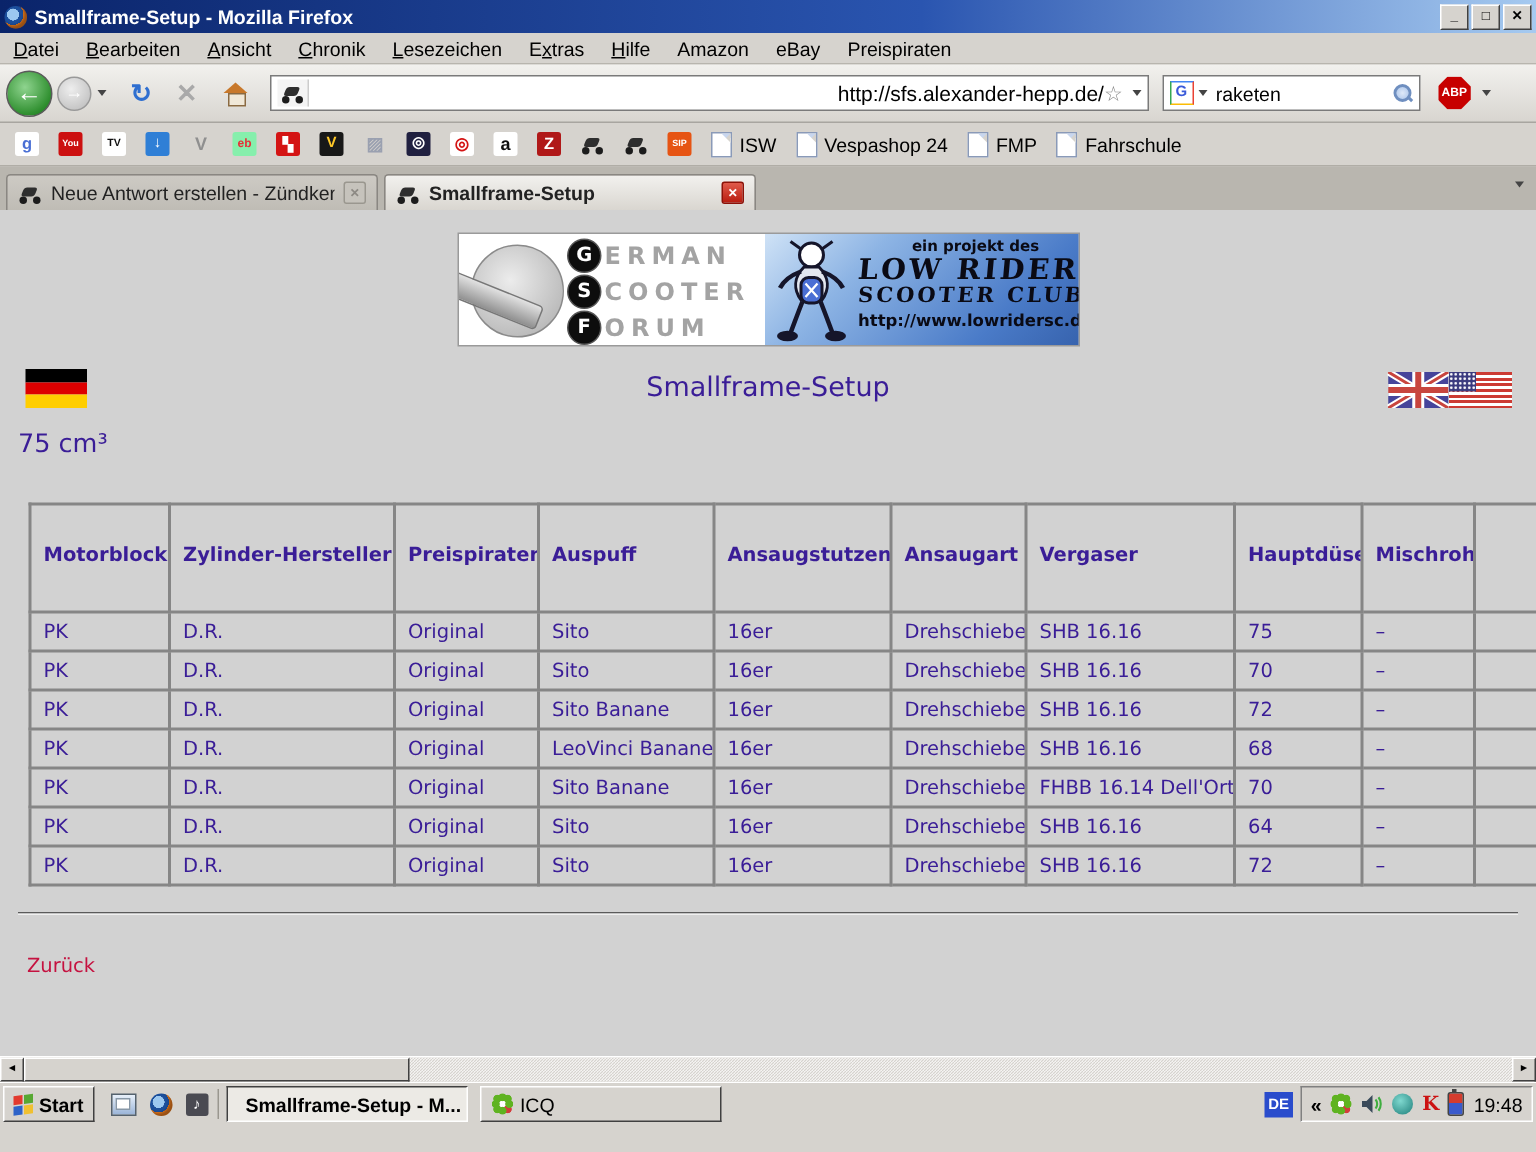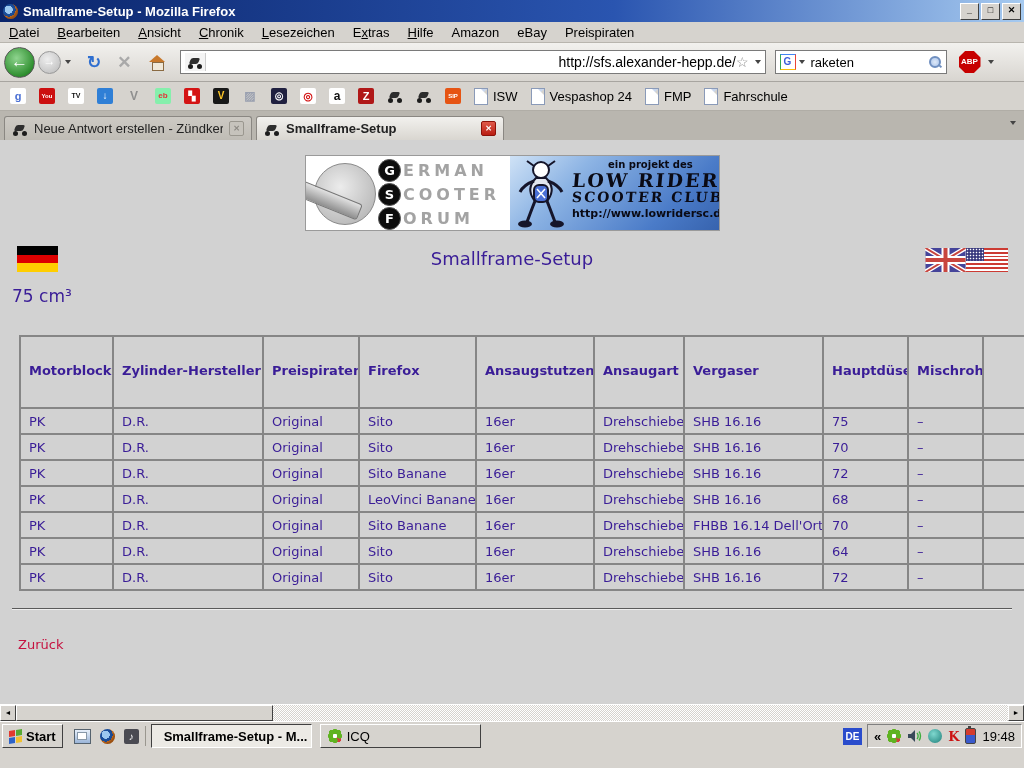--- a/index.html
+++ b/index.html
@@ -339,21 +339,21 @@
           <col style="width:139px;">
           <col style="width:85px;">
         <col style="width:75px;">
           <col style="width:82px;">
       </colgroup>
       <thead>
           <tr>
             <th>Motorblock</th>
             <th>Zylinder-Hersteller</th>
             <th>Preispiraten</th>
-            <th>Firefox</th>
+            <th>Auspuff</th>
             <th>Ansaugstutzen</th>
             <th>Ansaugart</th>
             <th>Vergaser</th>
             <th>Hauptdüse</th>
             <th>Mischrohr</th>
             <th></th>
           </tr>
         </thead>
       <tbody>
           <tr>

